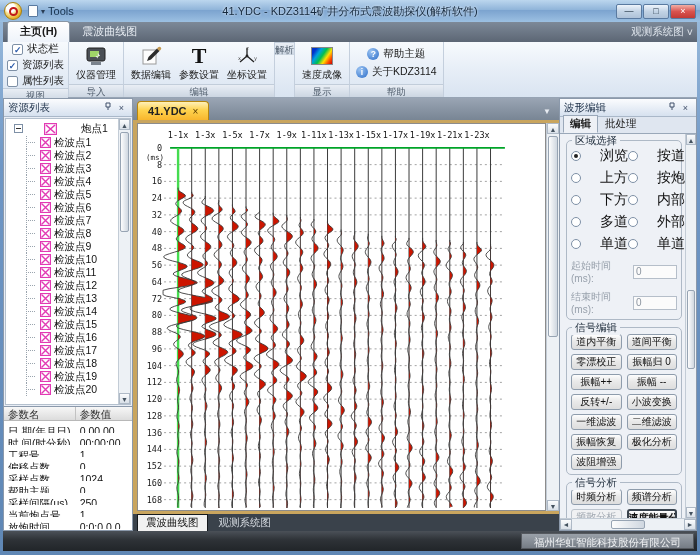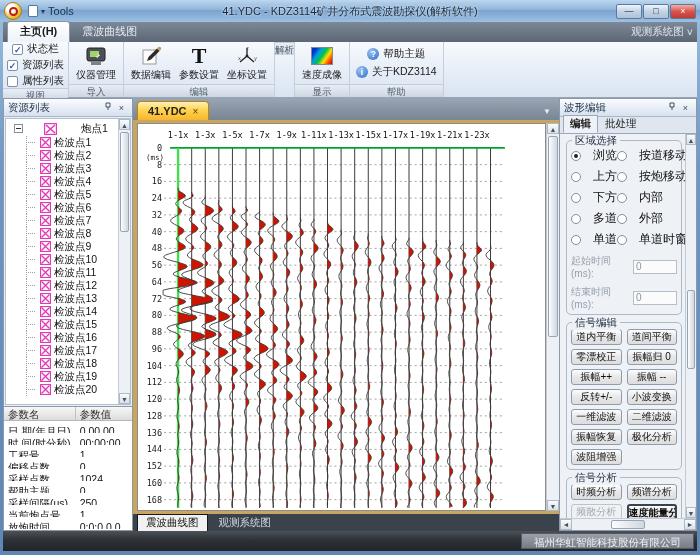--- a/index.html
+++ b/index.html
@@ -90,21 +90,21 @@
 .bt.active{background:#f1f1f1;color:#111;border:1px solid #14181c;}
 
 .wp-tabs{height:17px;display:flex;align-items:flex-end;padding:0 3px;border-bottom:1px solid #9aa8b9;background:#dfe6f0;}
 .wp-tab{font-size:10.5px;color:#222;padding:1px 6px;border:1px solid transparent;}
 .wp-tab.active{background:#eef1f6;border:1px solid #9aa8b9;border-bottom:1px solid #eef1f6;font-weight:bold;}
 .wp-body{flex:1;position:relative;background:#eef1f6;padding:6px 14px 2px 6px;overflow:hidden;}
 .wp-vsb{position:absolute;top:0;right:0;bottom:0;width:11px;}
 .gbox{border:1px solid #aeb9c6;border-radius:5px;margin-bottom:7px;padding:6px 4px 4px;position:relative;}
 .gbox-title{position:absolute;top:-7px;left:5px;background:#eef1f6;font-size:10.5px;color:#22303f;padding:0 3px;}
 .radio-grid{display:grid;grid-template-columns:1fr 1fr;row-gap:4px;}
-.radio-row{display:flex;align-items:center;gap:12px;font-size:12px;color:#111;white-space:nowrap;}
+.radio-row{display:flex;align-items:center;gap:19px;font-size:14px;color:#111;white-space:nowrap;}
 .rad{width:10px;height:10px;border-radius:50%;border:1px solid #7e90a6;background:#fff;position:relative;flex:none;}
 .rad.sel::after{content:"";position:absolute;inset:2px;border-radius:50%;background:#222;}
 .field-row{display:flex;align-items:center;gap:3px;margin-top:6px;font-size:10px;color:#98a1ac;}
 .tbox{width:44px;height:14px;border:1px solid #b5bec9;background:#fbfbfb;font-size:10px;color:#8b949f;padding:0 2px;}
 .btn-grid{display:grid;grid-template-columns:1fr 1fr;gap:4px 5px;}
 .btn3d{height:16px;font-size:10px;color:#111;background:linear-gradient(#fdfdfd,#e9e9e9 45%,#dddddd);
  border:1px solid #8e9cac;border-radius:3px;white-space:nowrap;overflow:hidden;}
 .btn3d.disabled{color:#a0a8b1;border-color:#bcc4cd;background:#f0f1f3;}
 .btn3d.focused{border:2px solid #3c4document;border:2px solid #3c4document0;border:2px solid #39434d;font-weight:bold;height:17px;}
 

